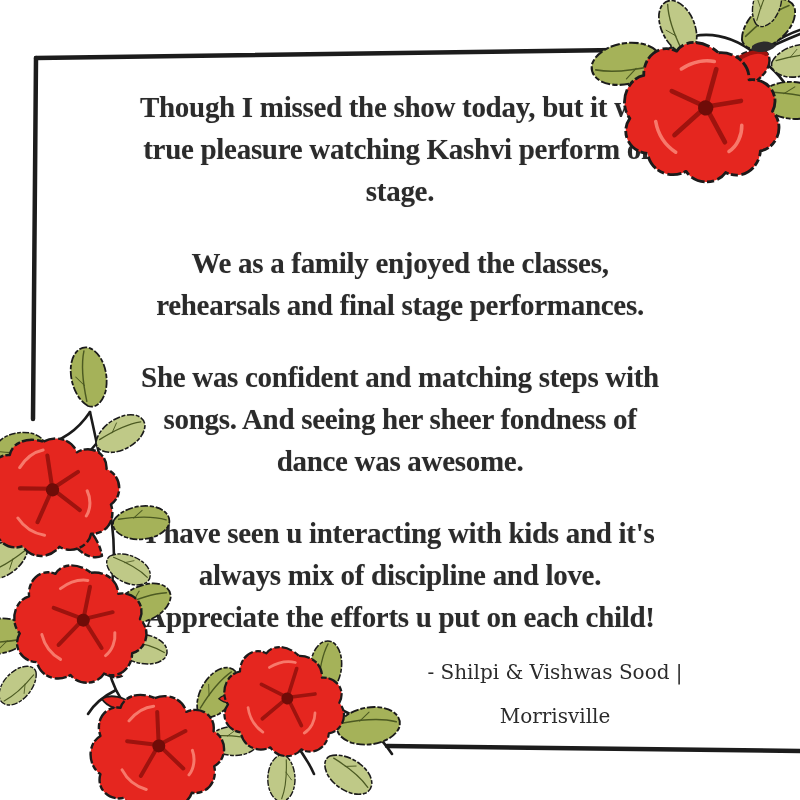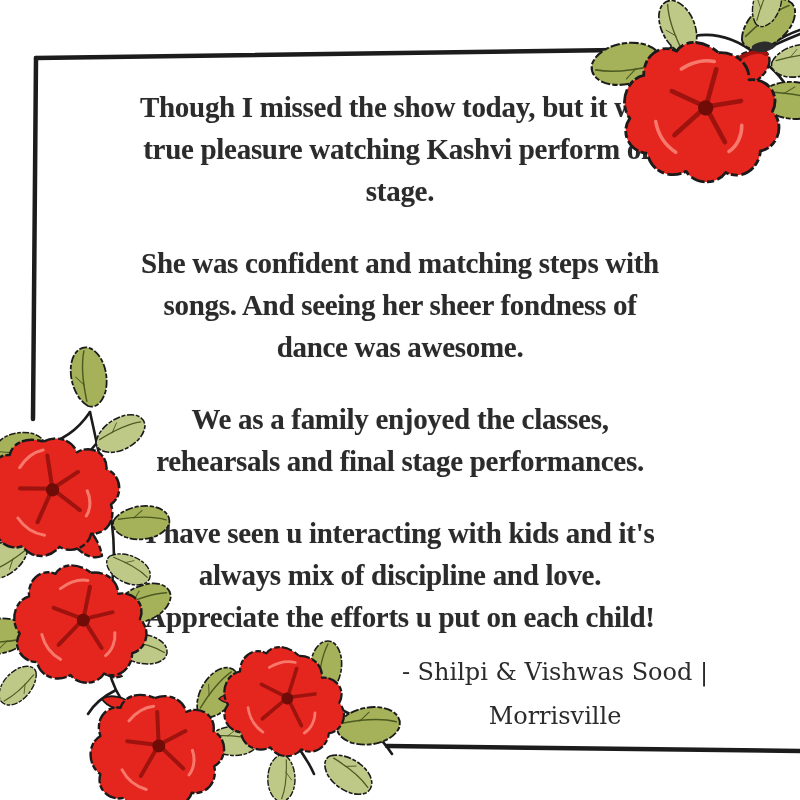--- a/index.html
+++ b/index.html
@@ -24,21 +24,21 @@
     font-size:29px;line-height:42px;font-weight:700;
     letter-spacing:-0.3px;
     white-space:pre-line;
     text-shadow:0 0 1px rgba(60,60,60,.25);
   }
   .attribution{
     position:absolute;left:350px;top:650px;width:410px;
     text-align:center;z-index:2;
     font-family:"DejaVu Serif", serif;
     font-weight:400;
-    font-size:24px;line-height:44px;
+    font-size:20px;line-height:44px;
     color:var(--text-color,#2b2b2b);
     white-space:pre-line;
   }
   
   svg.art{
     position:absolute;left:0;top:0;z-index:3;
     pointer-events:none;
   }
   .frame-line{
     stroke:var(--frame-color,#1c1c1c);
@@ -76,25 +76,25 @@
 </style>
 </head>
 <body>
 
 <div class="card">
 
   <div class="quote">
     <p>Though I missed the show today, but it was
 true pleasure watching Kashvi perform on
 stage.</p>
+    <p>We as a family enjoyed the classes,
+rehearsals and final stage performances.</p>
     <p>She was confident and matching steps with
 songs. And seeing her sheer fondness of
 dance was awesome.</p>
-    <p>We as a family enjoyed the classes,
-rehearsals and final stage performances.</p>
     <p>I have seen u interacting with kids and it's
 always mix of discipline and love.
 Appreciate the efforts u put on each child!</p>
   </div>
 
   <div class="attribution">- Shilpi &amp; Vishwas Sood |
 Morrisville</div>
 
   <svg class="art" width="800" height="800" viewBox="0 0 800 800">
 

